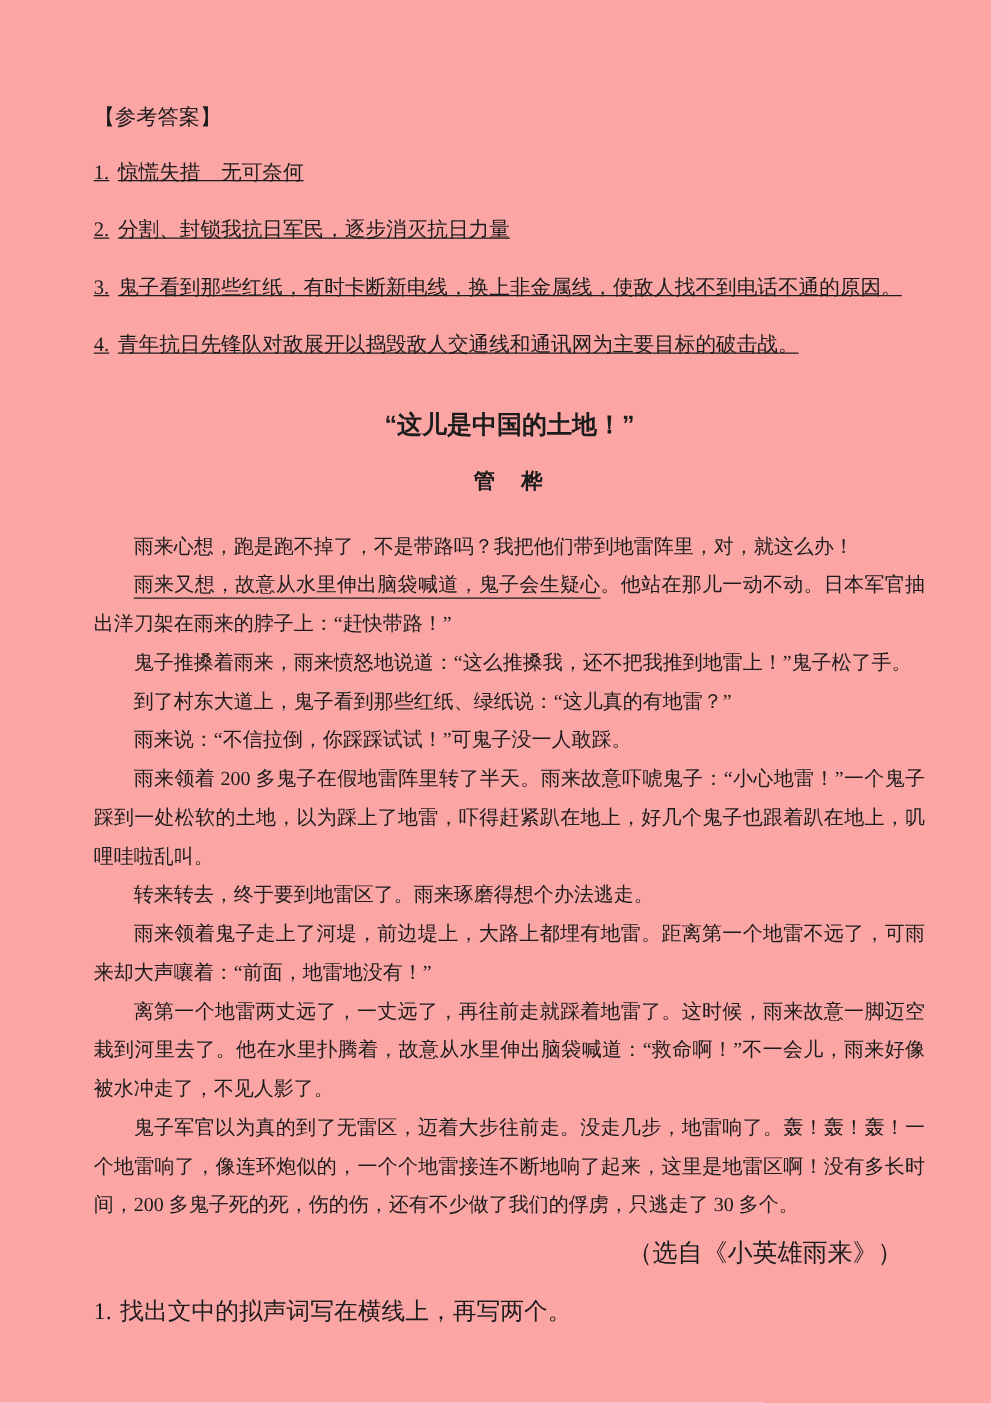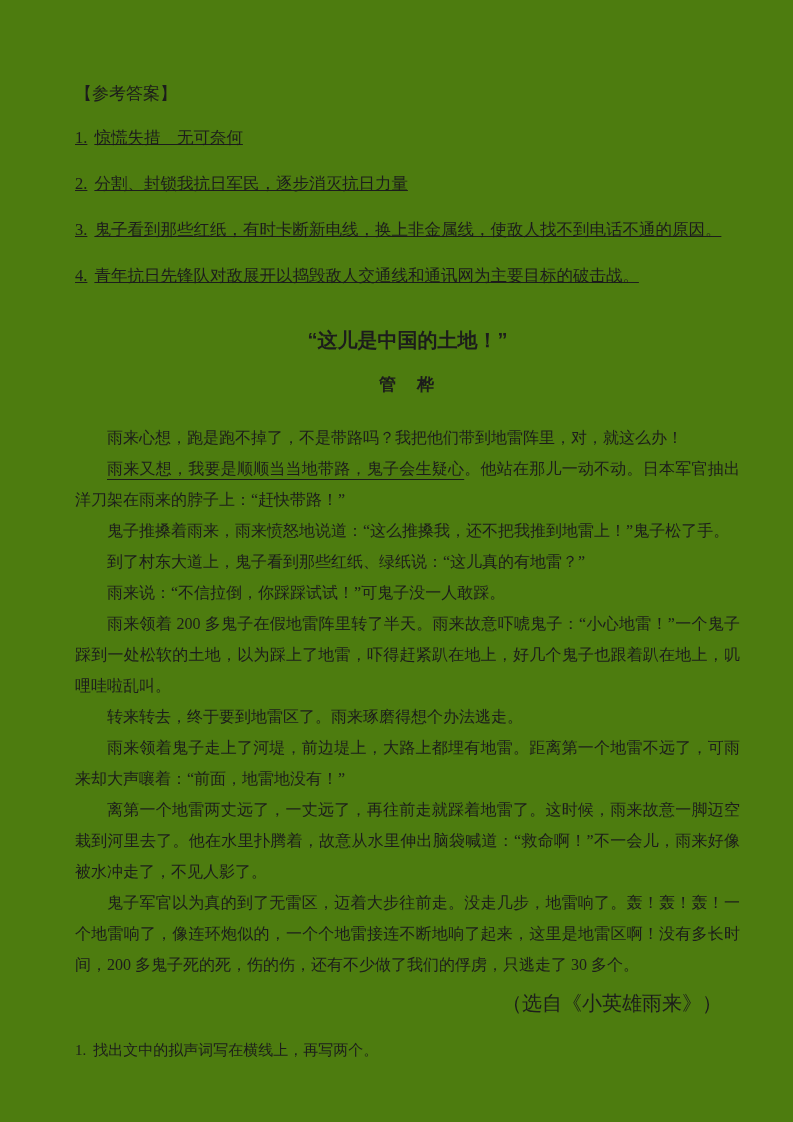--- a/index.html
+++ b/index.html
@@ -1,20 +1,20 @@
 <!DOCTYPE html>
 <html><head>
 <meta charset="utf-8">
 <style>
   html, body { margin: 0; padding: 0; background: #e8e8e8; }
   .page {
     width: 793px;
     height: 1122px;
     margin: 0 auto;
-    background: #4d7c0f;
+    background: #fca5a5;
     color: #1c1c1c;
     box-sizing: border-box;
     padding: 84px 53px 0 75px;
     font-family: "Liberation Serif", serif;
     overflow: hidden;
   }
   .answers-header {
     font-size: 17px;
     line-height: 20px;
     margin: 0 0 24px 0;
@@ -62,21 +62,21 @@
     text-decoration-thickness: 1px;
   }
   .attribution {
     text-align: right;
     font-size: 20px;
     line-height: 22px;
     margin-top: 12px;
     padding-right: 18px;
   }
   .question {
-    font-size: 15px;
+    font-size: 19px;
     line-height: 20px;
     margin: 26px 0 0 0;
   }
   .question .num { margin-right: 7px; }
 </style>
 </head>
 <body>
 
 <div class="page">
 
@@ -94,21 +94,21 @@
   <p class="answer">
     <span class="num">4.</span><span>青年抗日先锋队对敌展开以捣毁敌人交通线和通讯网为主要目标的破击战。</span>
   </p>
 
   <h1 class="article-title">“这儿是中国的土地！”</h1>
 
   <div class="article-author">管　桦</div>
 
   <div class="story" id="story">
       <p class="para"><span>雨来心想，跑是跑不掉了，不是带路吗？我把他们带到地雷阵里，对，就这么办！</span></p>
-      <p class="para"><span class="u">雨来又想，我要是顺顺当当地带路，鬼子会生疑心</span><span>。他站在那儿一动不动。日本军官抽出洋刀架在雨来的脖子上：“赶快带路！”</span></p>
+      <p class="para"><span class="u">雨来又想，故意从水里伸出脑袋喊道，鬼子会生疑心</span><span>。他站在那儿一动不动。日本军官抽出洋刀架在雨来的脖子上：“赶快带路！”</span></p>
       <p class="para"><span>鬼子推搡着雨来，雨来愤怒地说道：“这么推搡我，还不把我推到地雷上！”鬼子松了手。</span></p>
       <p class="para"><span>到了村东大道上，鬼子看到那些红纸、绿纸说：“这儿真的有地雷？”</span></p>
       <p class="para"><span>雨来说：“不信拉倒，你踩踩试试！”可鬼子没一人敢踩。</span></p>
       <p class="para"><span>雨来领着 200 多鬼子在假地雷阵里转了半天。雨来故意吓唬鬼子：“小心地雷！”一个鬼子踩到一处松软的土地，以为踩上了地雷，吓得赶紧趴在地上，好几个鬼子也跟着趴在地上，叽哩哇啦乱叫。</span></p>
       <p class="para"><span>转来转去，终于要到地雷区了。雨来琢磨得想个办法逃走。</span></p>
       <p class="para"><span>雨来领着鬼子走上了河堤，前边堤上，大路上都埋有地雷。距离第一个地雷不远了，可雨来却大声嚷着：“前面，地雷地没有！”</span></p>
       <p class="para"><span>离第一个地雷两丈远了，一丈远了，再往前走就踩着地雷了。这时候，雨来故意一脚迈空栽到河里去了。他在水里扑腾着，故意从水里伸出脑袋喊道：“救命啊！”不一会儿，雨来好像被水冲走了，不见人影了。</span></p>
       <p class="para"><span>鬼子军官以为真的到了无雷区，迈着大步往前走。没走几步，地雷响了。轰！轰！轰！一个地雷响了，像连环炮似的，一个个地雷接连不断地响了起来，这里是地雷区啊！没有多长时间，200 多鬼子死的死，伤的伤，还有不少做了我们的俘虏，只逃走了 30 多个。</span></p>
     </div>
 

